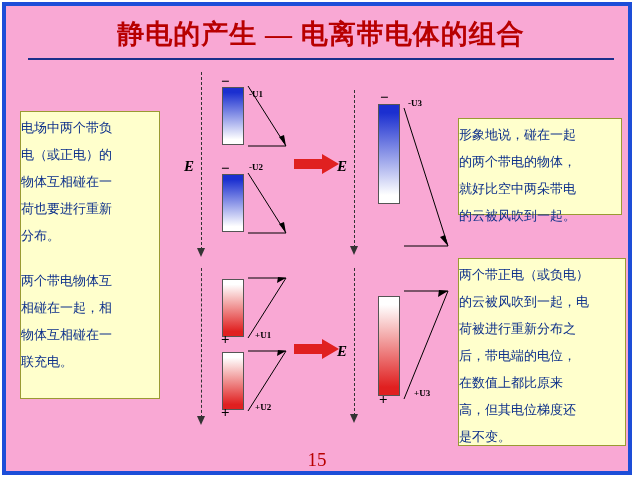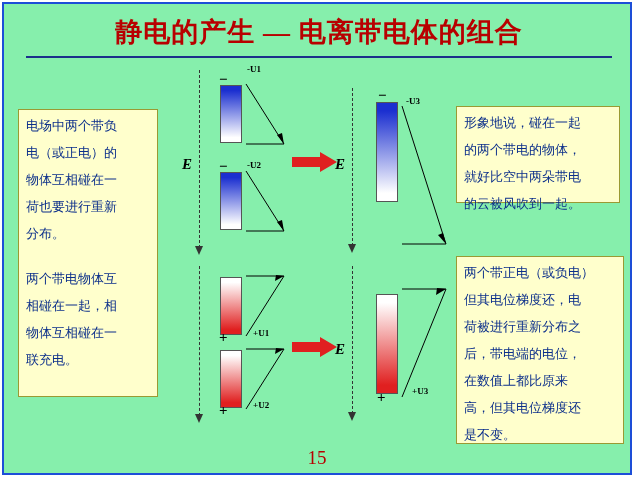--- a/index.html
+++ b/index.html
@@ -10,22 +10,22 @@
     width: 634px;
     height: 477px;
     background: #ffffff;
     font-family: "Liberation Sans", sans-serif;
   }
   #slide {
     position: relative;
     width: 630px;
     height: 473px;
     margin: 2px;
-    background: #86efac;
-    border: 2px solid #1d4ed8;
+    background: #f9a8d4;
+    border: 4px solid #1d4ed8;
     box-sizing: border-box;
     overflow: hidden;
   }
   
   .title-bar {
     position: absolute;
     left: 40px;
     top: 10px;
     width: 550px;
     text-align: center;
@@ -48,28 +48,28 @@
   }
   
   .textbox {
     position: absolute;
     background: #ffffcc;
     border: 1px solid #9a9a33;
     color: #0c2f8a;
     font-family: "Liberation Serif", serif;
     font-size: 13px;
     line-height: 19px;
-    padding: 6px 7px;
+    padding: 6px 0;
     box-sizing: border-box;
   }
   .textbox p { margin: 0; }
   .textbox p + p { margin-top: 8px; }
 
   #box-left  { left: 14px;  top: 105px; width: 140px; height: 288px; }
-  #box-tr    { left: 452px; top: 102px; width: 164px; height: 97px; }
+  #box-tr    { left: 452px; top: 112px; width: 164px; height: 97px; }
   #box-br    { left: 452px; top: 252px; width: 168px; height: 188px; }
 
   
   .dashline {
     position: absolute;
     width: 0;
     border-left: 1px dashed #333333;
   }
   .arrowhead-down {
     position: absolute;
@@ -154,35 +154,35 @@
 
   <div class="textbox" id="box-tr">
     <p>形象地说，碰在一起</p>
     <p>的两个带电的物体，</p>
     <p>就好比空中两朵带电</p>
     <p>的云被风吹到一起。</p>
   </div>
 
   <div class="textbox" id="box-br">
     <p>两个带正电（或负电）</p>
-    <p>但其电位梯度还，电</p>
+    <p>的云被风吹到一起，电</p>
     <p>荷被进行重新分布之</p>
     <p>后，带电端的电位，</p>
     <p>在数值上都比原来</p>
     <p>高，但其电位梯度还</p>
     <p>是不变。</p>
   </div>
 
   <div class="dashline" style="left:195px; top:66px; height:178px;"></div>
   <div class="arrowhead-down" style="left:191px; top:242px;"></div>
   <div class="efield-label" style="left:178px; top:152px;">E</div>
 
   <div class="sign" style="left:215px; top:68px;">−</div>
   <div class="bar bar-neg-rev" style="left:216px; top:81px; width:22px; height:58px;"></div>
-  <div class="vlabel" style="left:243px; top:60px;text-align:right;">-U1</div>
+  <div class="vlabel" style="left:243px; top:83px;text-align:right;">-U1</div>
   <svg class="tri" style="left:240px; top:78px;" width="42" height="66">
     <polyline points="2,2 40,62 2,62" fill="none" stroke="#000000" stroke-width="1"></polyline>
     <polygon points="40,62 33,53 38,51" fill="#000000"></polygon>
   </svg>
 
   <div class="sign" style="left:215px; top:155px;">−</div>
   <div class="bar bar-neg-rev" style="left:216px; top:168px; width:22px; height:58px;"></div>
   <div class="vlabel" style="left:243px; top:156px;">-U2</div>
   <svg class="tri" style="left:240px; top:165px;" width="42" height="66">
     <polyline points="2,2 40,62 2,62" fill="none" stroke="#000000" stroke-width="1"></polyline>

